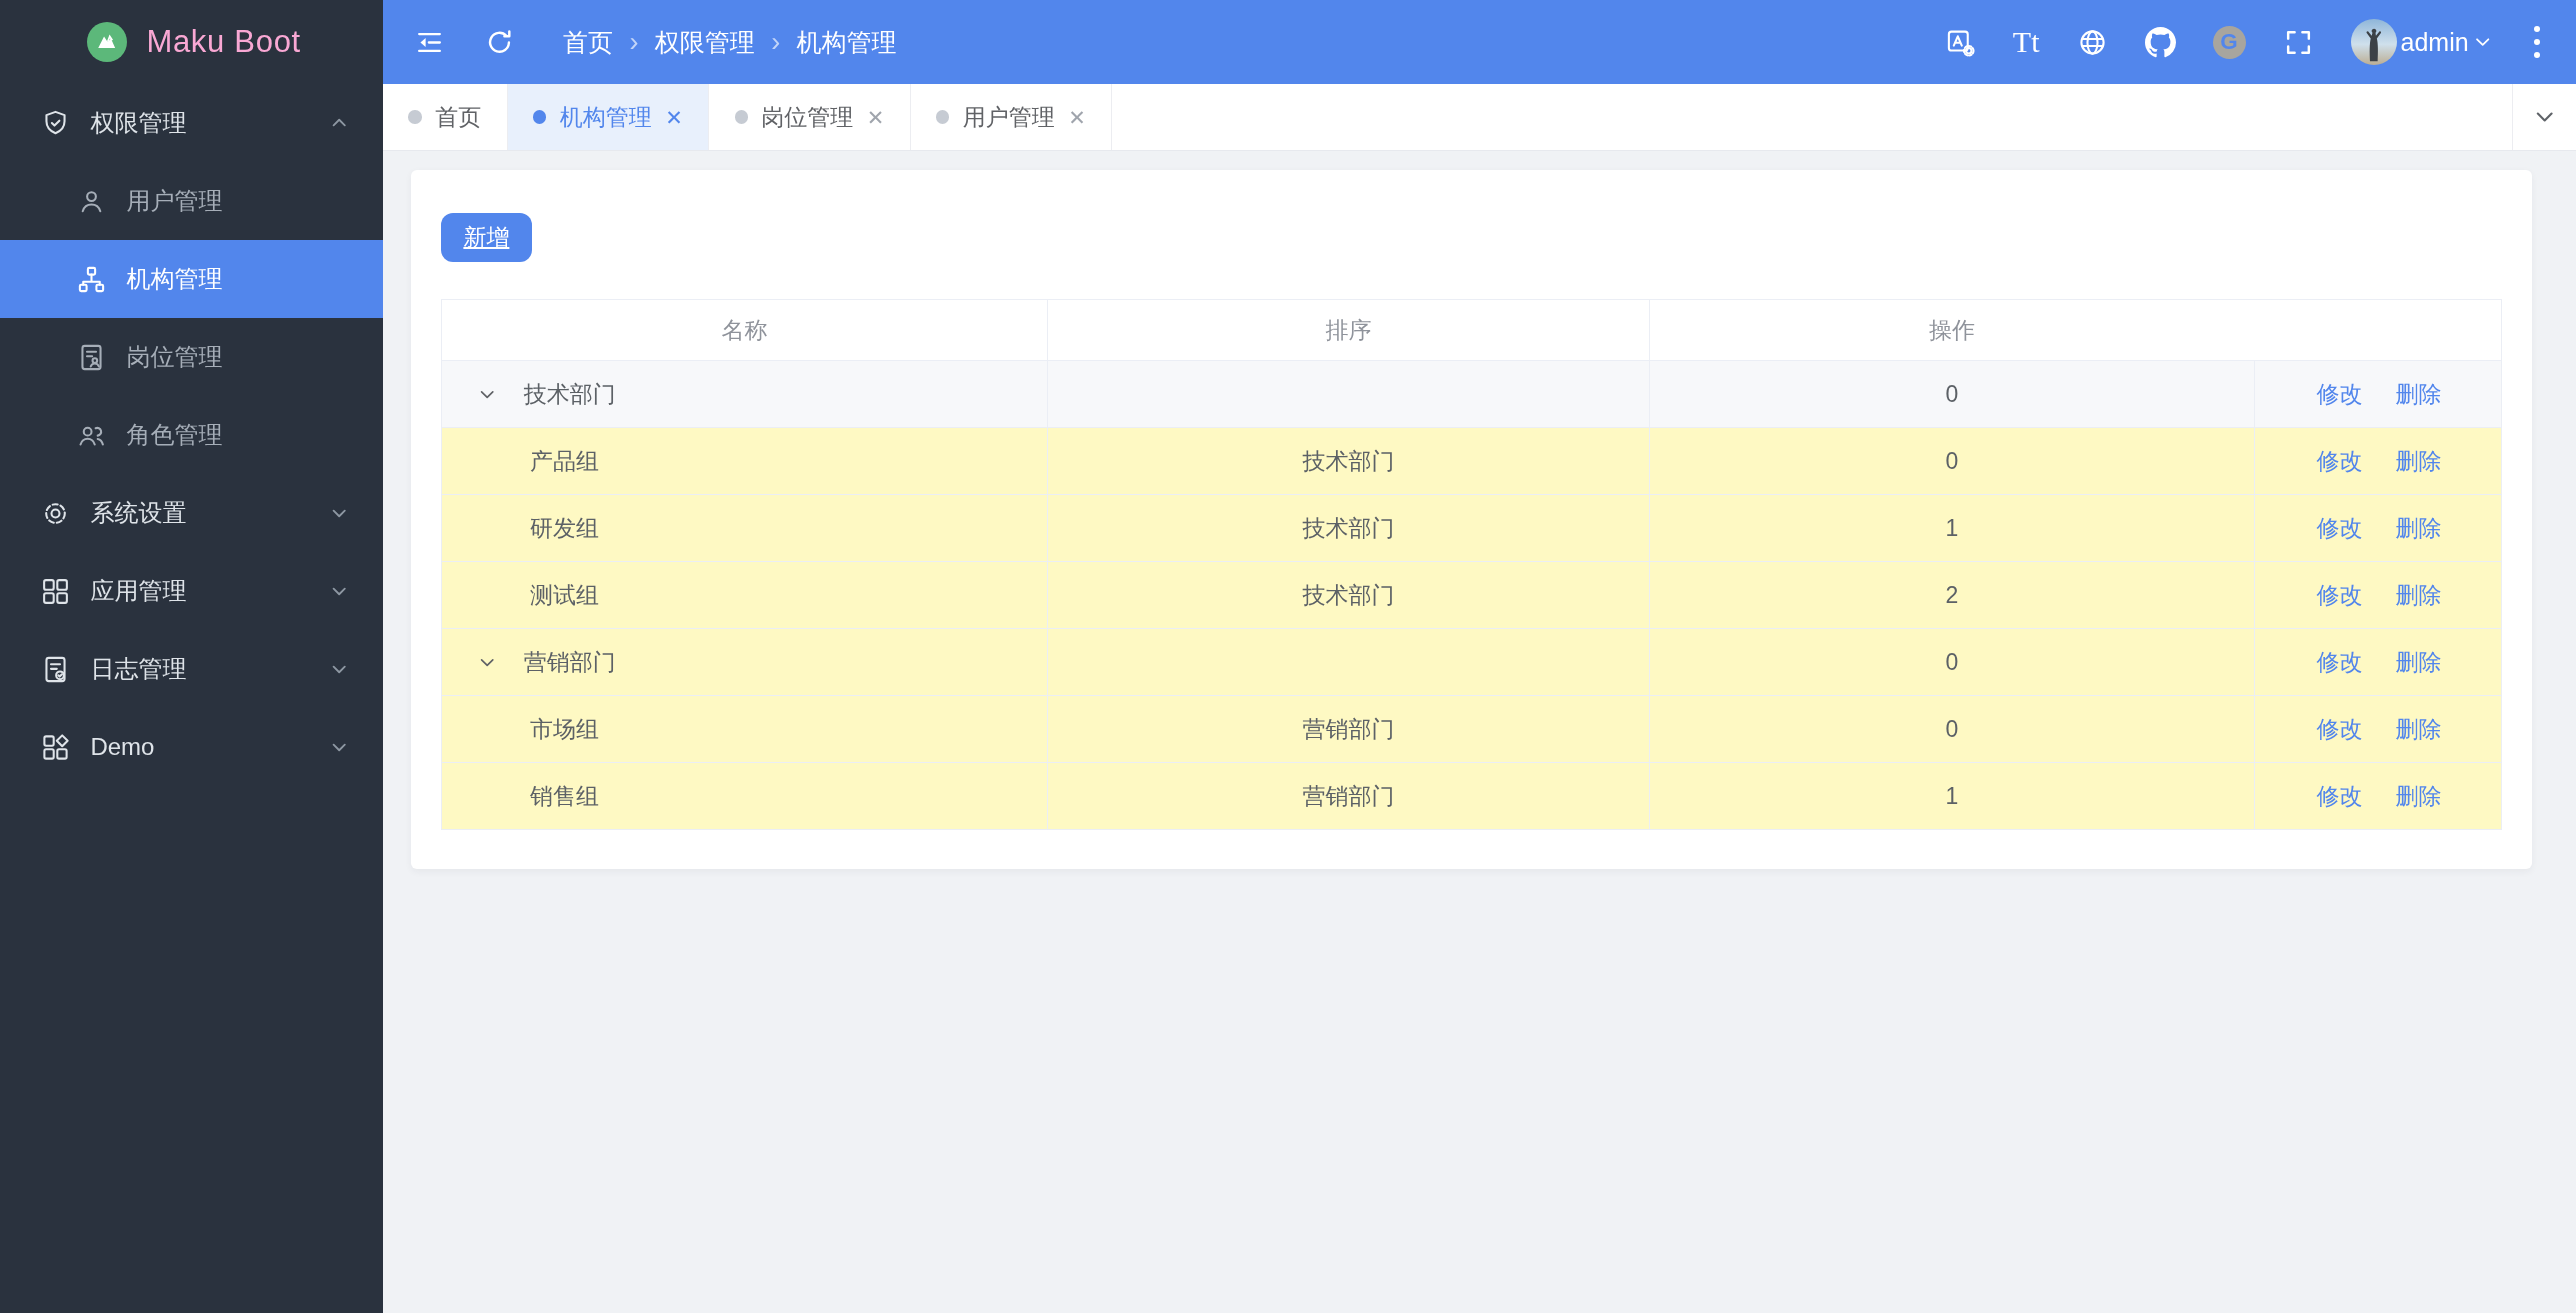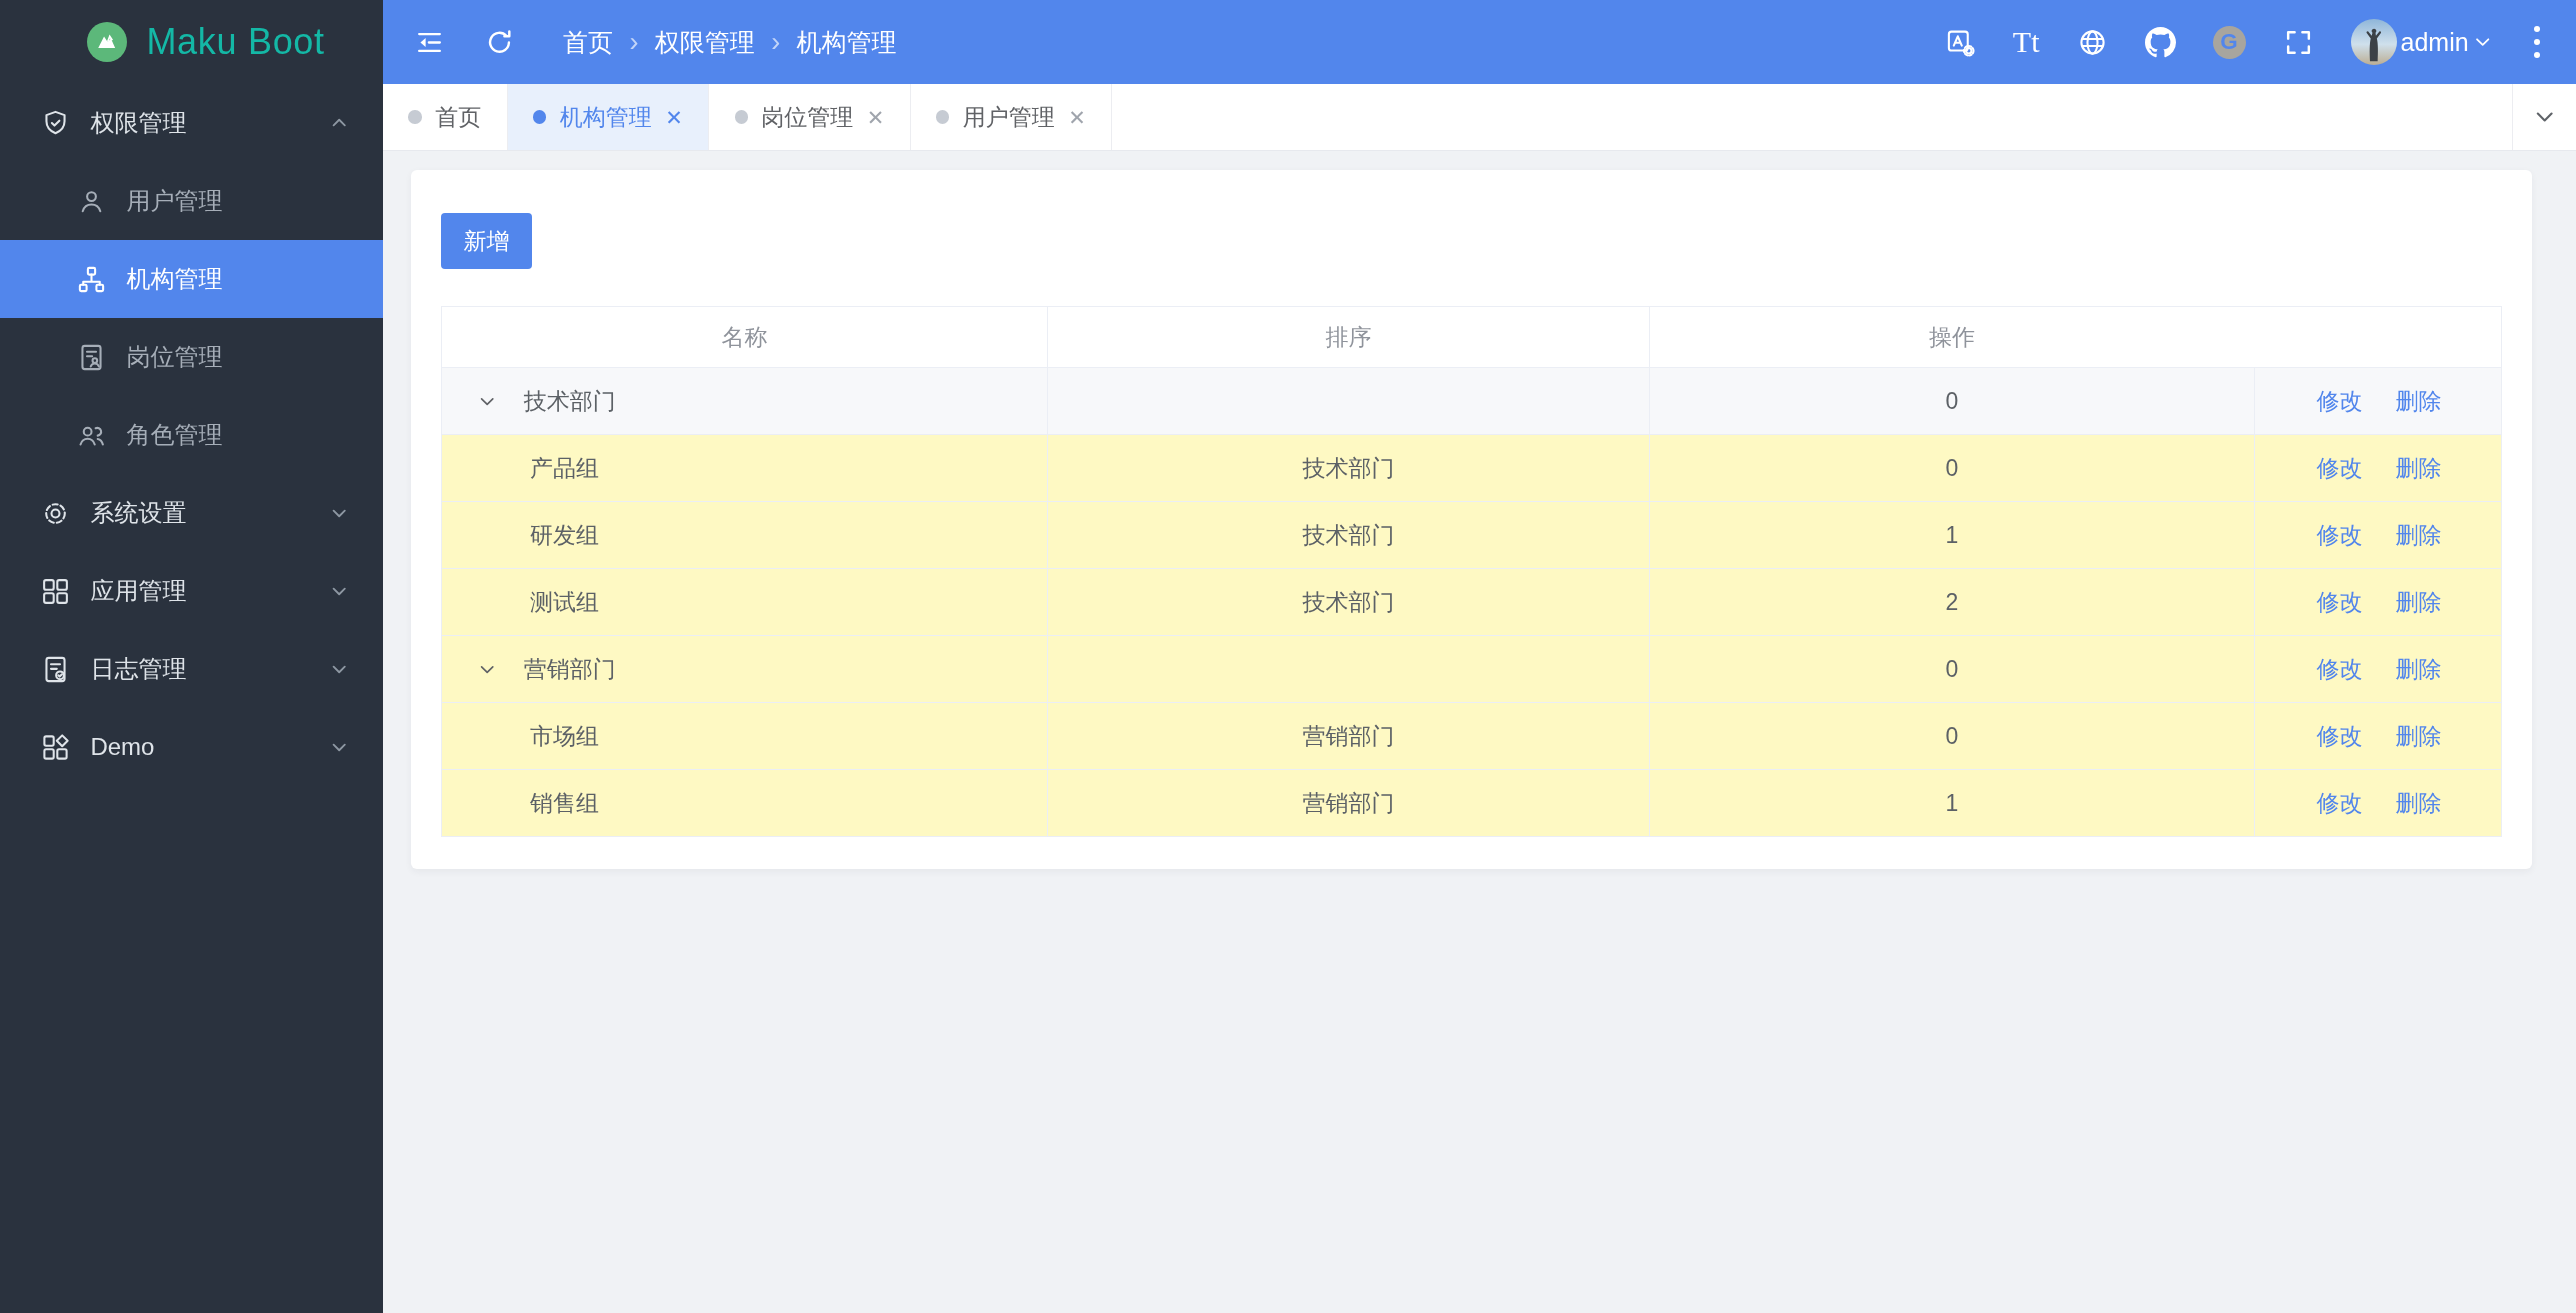--- a/index.html
+++ b/index.html
@@ -5,21 +5,21 @@
   * { margin:0; padding:0; box-sizing:border-box; }
   html,body { width:2576px; height:1313px; overflow:hidden;
     font-family:"Liberation Sans","DejaVu Sans",sans-serif; background:#f0f2f5; }
   svg { display:block; }
 
   
   .sidebar { position:absolute; left:0; top:0; width:383px; height:1313px; background:#2a323e; z-index:3; }
   .logo-row { height:84px; display:flex; align-items:center; padding-left:87px; }
   .logo-badge { width:40px; height:40px; border-radius:50%; background:#5cb87a; display:flex; align-items:center; justify-content:center; }
   .logo-badge svg { width:25.4px; height:25.4px; }
-  .logo-text { color:#14b8a6; font-size:36px; margin-left:19.4px; letter-spacing:0.7px; }
+  .logo-text { color:#f9a8d4; font-size:31px; margin-left:19.4px; letter-spacing:0.7px; }
 
   .menu { padding-top:0; }
   .menu-item { height:78px; display:flex; align-items:center; position:relative; cursor:pointer; }
   .menu-item .micon { width:31px; height:31px; margin-right:19.4px; flex:0 0 auto; }
   .menu-item .micon svg { width:31px; height:31px; }
   .menu-item.top { padding-left:40px; color:#dfe4e9; font-size:24px; }
   .menu-item.sub { padding-left:76px; color:#a6aeb8; font-size:24px; }
   .menu-item.active { background:#5286ec; color:#ffffff; }
   .menu-item .mlabel { white-space:nowrap; }
   .menu-item .chev-wrap { position:absolute; right:33px; top:50%; transform:translateY(-50%); color:#8d97a2; }
@@ -60,22 +60,22 @@
   .tab.active .dot { background:#5286ec; }
   .tab.active .tab-close { color:#5286ec; }
   .tabs-more { position:absolute; right:0; top:0; bottom:0; width:64px; border-left:0.7px solid #ecedf1;
     display:flex; align-items:center; justify-content:center; color:#5f6368; cursor:pointer; background:#fff; }
   .tabs-more svg { width:25.4px; height:25.4px; }
 
   
   .content { position:absolute; left:383px; right:0; top:152px; bottom:0; background:#f0f2f5; }
   .card { margin:18px 44px 0 28px; height:699px; background:#fff; border-radius:6px;
     box-shadow:0 2.2px 7.5px rgba(30,40,60,.05); padding:43px 30px 0 30px; }
-  .btn-primary { display:inline-flex; align-items:center; justify-content:center; height:56px;
-    padding:0 22.4px; background:#5286ec; color:#fff; font-size:23px; border:none; border-radius:4px; cursor:pointer; }
+  .btn-primary { display:inline-flex; align-items:center; justify-content:center; height:49px;
+    padding:0 22.4px; background:#5286ec; color:#fff; font-size:23px; border:none; border-radius:12px; cursor:pointer;text-decoration:underline; }
 
   .table { margin-top:37px; width:2061px; border:0.7px solid #ebeef5; font-size:23px; }
   .t-head, .trow { display:grid; grid-template-columns:605px 602px 605px 249px; }
   .t-head { height:60px; color:#8f939b; font-weight:500; }
   .t-head .th { display:flex; align-items:center; justify-content:center; border-left:0.7px solid #ebeef5;text-align:right; }
   .t-head .th:first-child { border-left:none; }
   .trow { height:67px; border-top:0.7px solid #ebeef5; color:#5c6166; background:#fef9c3; }
   .trow.highlight { background:#f7f8fa; }
   .td { display:flex; align-items:center; justify-content:center; border-left:0.7px solid #ebeef5; }
   .td:first-child { border-left:none; }

